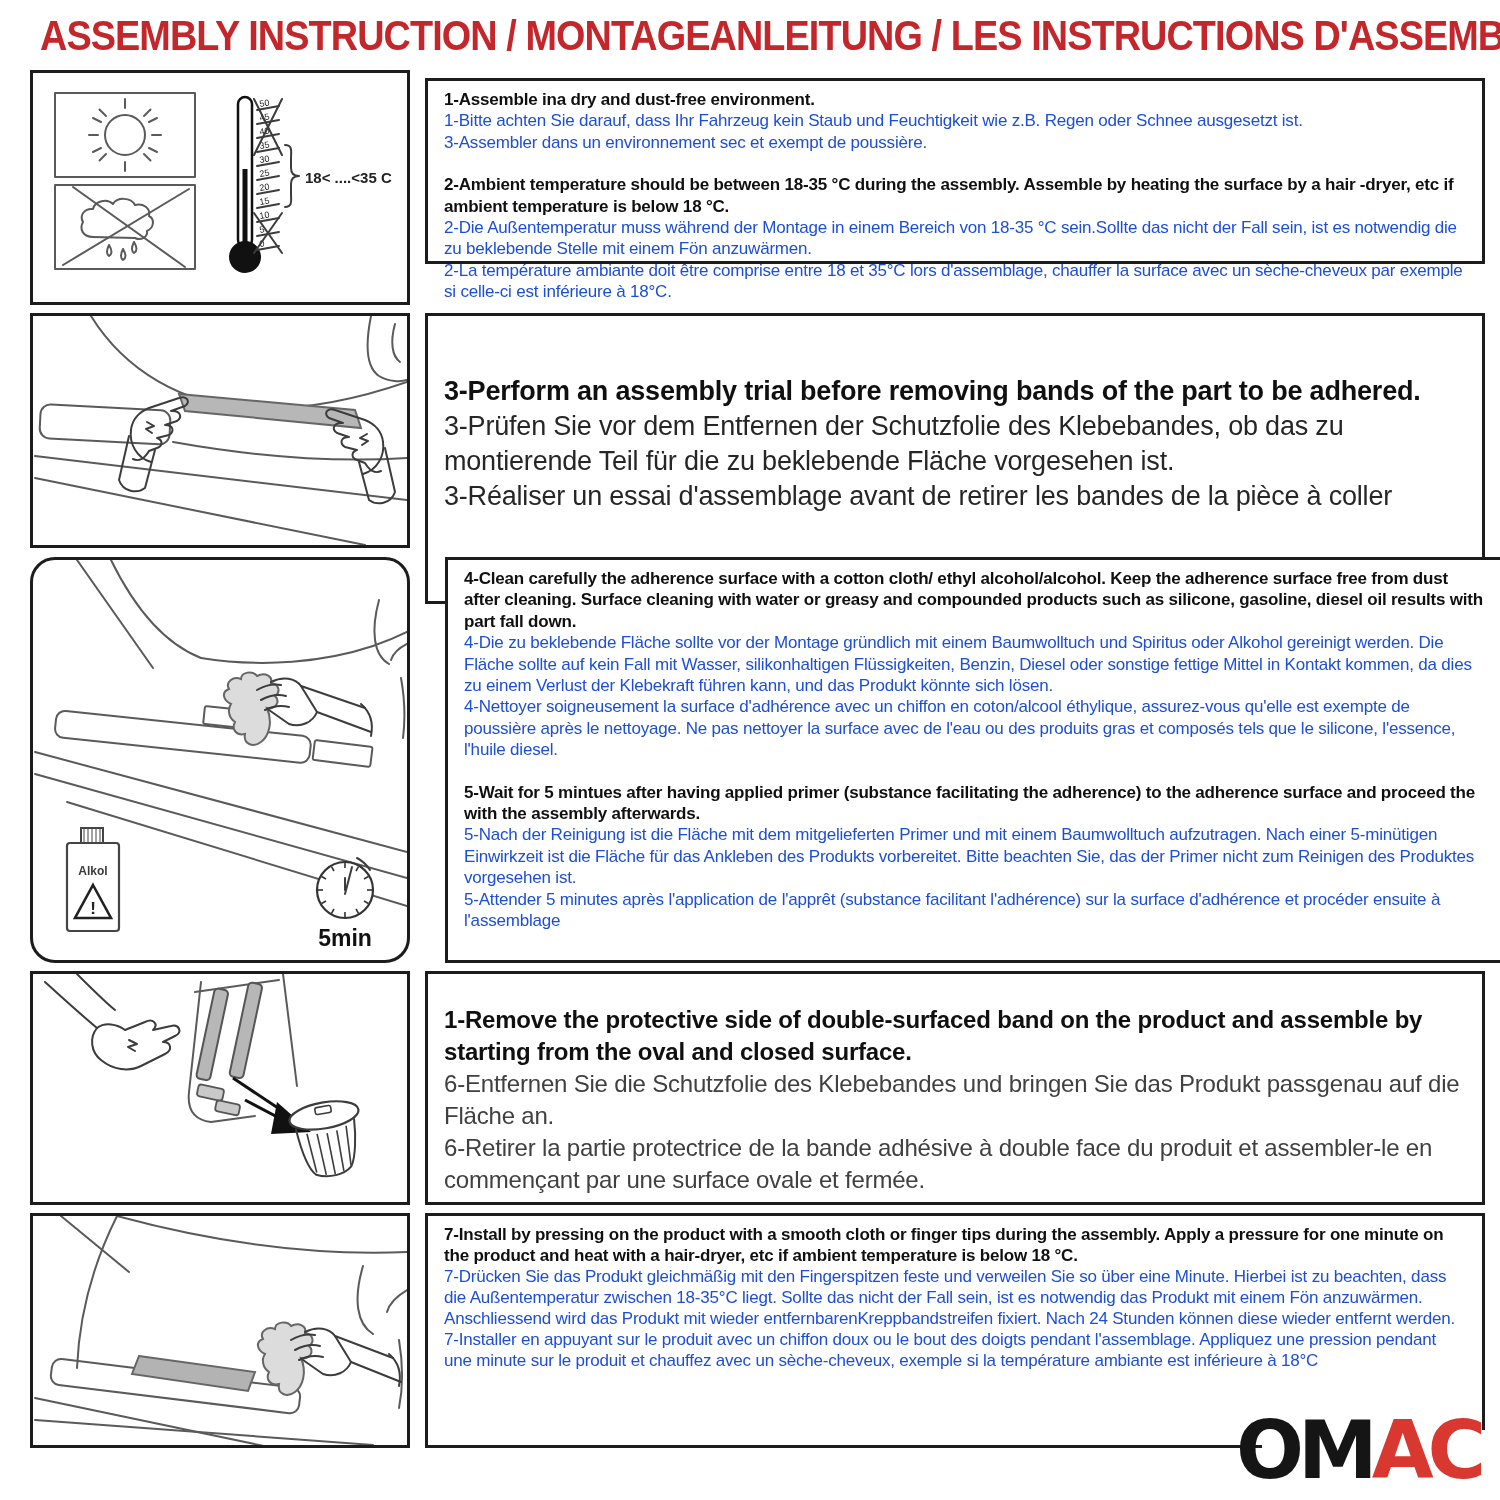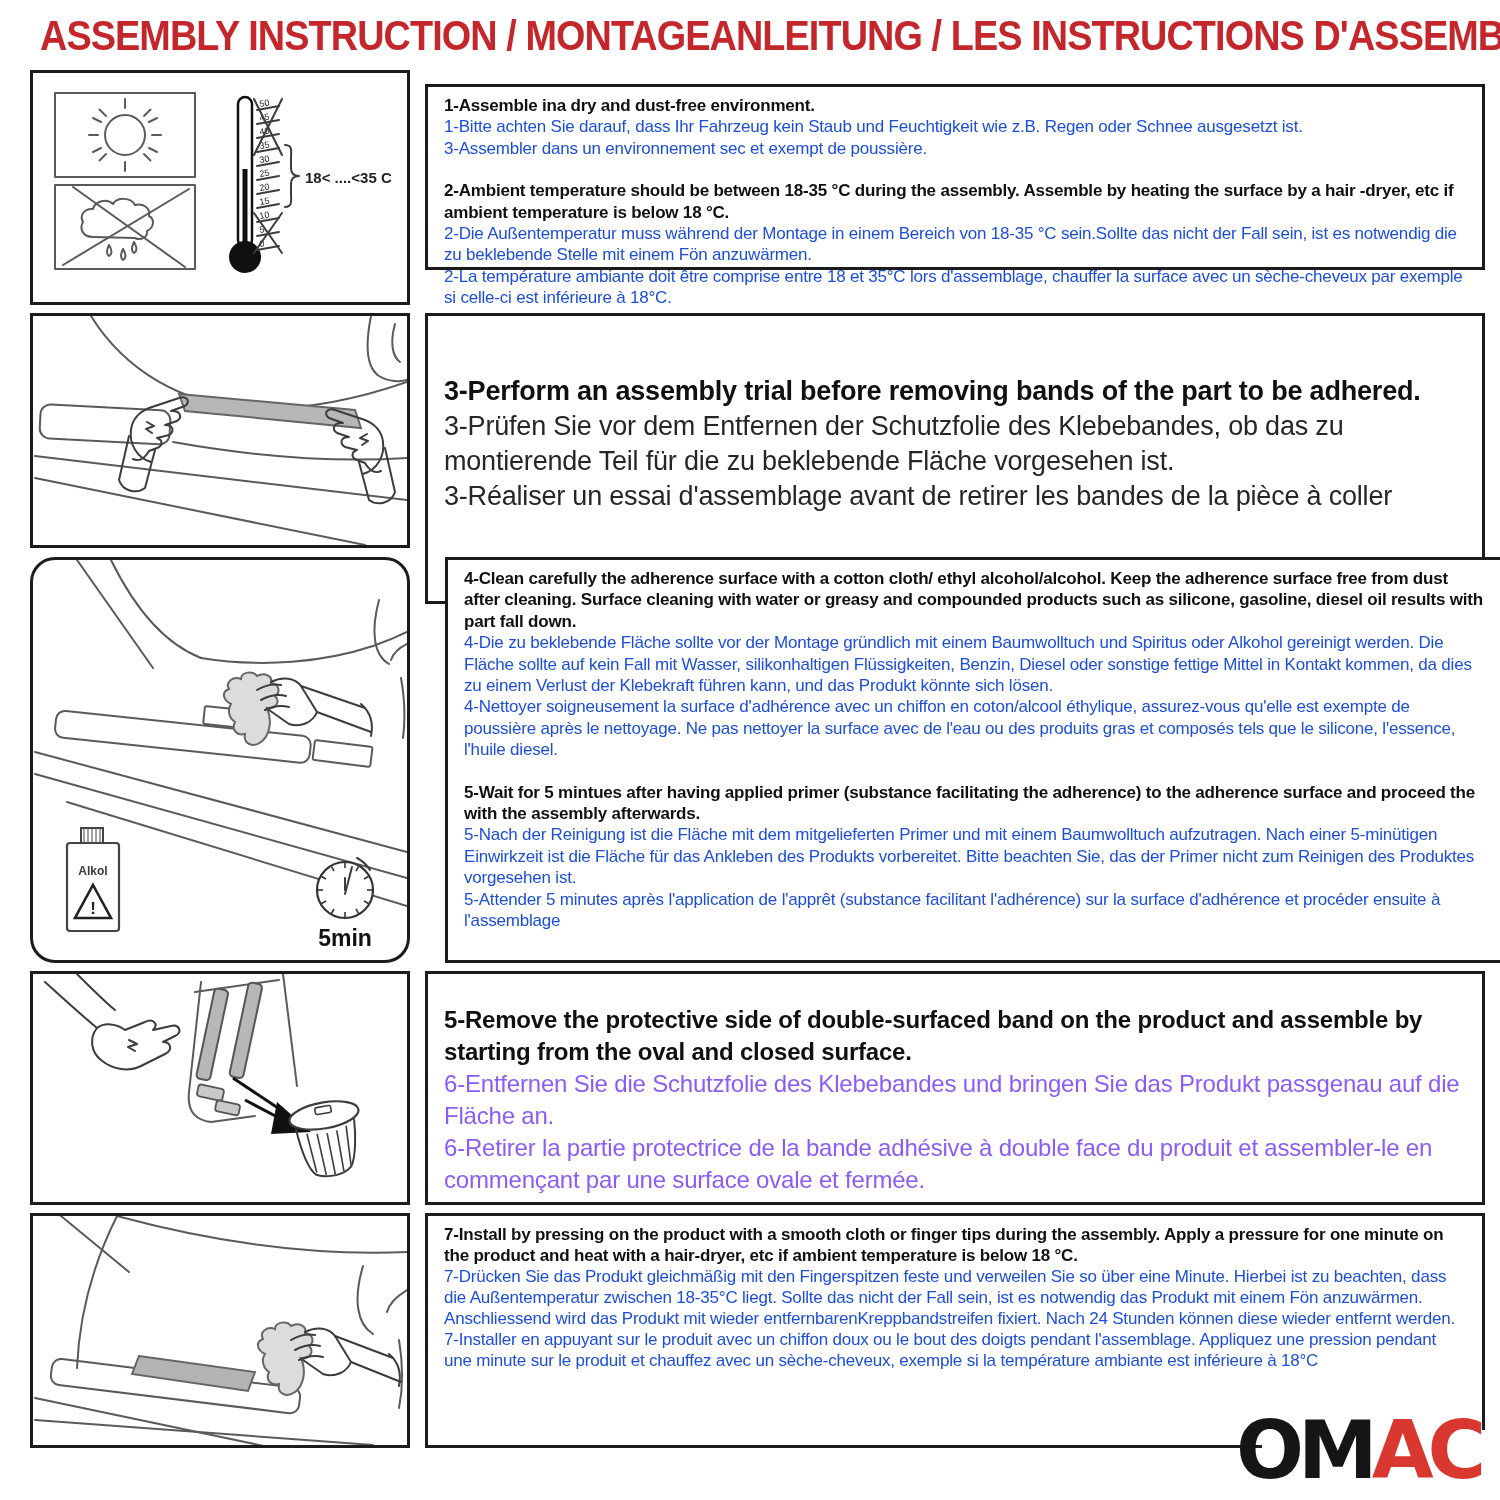--- a/index.html
+++ b/index.html
@@ -17,21 +17,21 @@
   .ib, .tb {
     position:absolute; background:#fff; border:3px solid #1c1c1c;
   }
   .ib { left:30px; width:380px; }
   .tb { left:425px; width:1060px; padding:8px 16px; }
   .tb p { color:#1d4ed8; letter-spacing:-0.2px; }
   .tb p.b { font-weight:bold; color:#101010; }
   .s1 p, .s3 p, .s5 p { font-size:17px; line-height:21.4px; }
   .s5 p { line-height:21px; }
   .s2 p { font-size:27px; line-height:35px; color:#262626; }
-  .s4 p { font-size:24px; line-height:32px; color:#8b5cf6; }
+  .s4 p { font-size:24px; line-height:32px; color:#404040; }
   .gap { margin-top:21px; }
   .tb.s2 { padding-top:58px; }
   .tb.s4 { padding-top:30px; }
   svg { display:block; }
   .ln { stroke:#5a5a5a; stroke-width:2; fill:none; stroke-linecap:round; stroke-linejoin:round; }
   .ink { stroke:#3c3c3c; stroke-width:2; fill:none; stroke-linecap:round; stroke-linejoin:round; }
   .logo-bg { position:absolute; left:1262px; top:1430px; width:238px; height:62px; background:#fff; }
   .logo {
     position:absolute; left:1236px; top:1404px; font-size:80px; font-weight:bold;
     font-family:"DejaVu Sans", sans-serif; letter-spacing:-6px; white-space:nowrap;
@@ -111,21 +111,21 @@
             <line x1="249" y1="26" x2="221" y2="82"></line>
           <line x1="221" y1="140" x2="249" y2="180"></line>
             <line x1="249" y1="140" x2="221" y2="180"></line>
         </g>
         <path class="ink" d="M252,72 C260,72 258,79 258,85 L258,95 C258,101 262,103 266,103 C262,103 258,105 258,111 L258,121 C258,127 260,134 252,134"></path>
         <text x="272" y="110" font-family="Liberation Sans, sans-serif" font-size="15" font-weight="bold" fill="#222">18&lt; ....&lt;35 C</text>
       </g>
     </svg>
   </div>
 
-  <div class="tb s1" style="top:84px; height:186px;">
+  <div class="tb s1" style="top:78px; height:186px;">
     <p class="b">1-Assemble ina dry and dust-free environment.</p>
     <p>1-Bitte achten Sie darauf, dass Ihr Fahrzeug kein Staub und Feuchtigkeit wie z.B. Regen oder Schnee ausgesetzt ist.</p>
     <p>3-Assembler dans un environnement sec et exempt de poussière.</p>
     <p class="b gap">2-Ambient temperature should be between 18-35 °C  during the assembly. Assemble by heating the surface by a hair -dryer, etc if ambient temperature is below 18 °C.</p>
     <p>2-Die Außentemperatur muss während der Montage in einem Bereich von 18-35 °C  sein.Sollte das nicht der Fall sein, ist es notwendig die zu beklebende Stelle mit einem Fön anzuwärmen.</p>
     <p>2-La température ambiante doit être comprise entre 18 et 35°C lors d'assemblage, chauffer la surface avec un sèche-cheveux par exemple si celle-ci est inférieure à 18°C.</p>
   </div>
 
   <div class="ib" style="top:313px; height:235px;">
     <svg width="374" height="229" viewBox="0 0 374 229">
@@ -255,21 +255,21 @@
           <line x1="286" y1="158" x2="288" y2="200"></line>
           <line x1="296" y1="159" x2="297" y2="201"></line>
           <line x1="306" y1="158" x2="306" y2="199"></line>
           <line x1="316" y1="155" x2="314" y2="195"></line>
         </g>
       </g>
     </svg>
   </div>
 
   <div class="tb s4" style="top:971px; height:234px;">
-    <p class="b">5-Remove the protective side of double-surfaced band on the product and assemble by starting from the oval and closed surface.</p>
+    <p class="b">1-Remove the protective side of double-surfaced band on the product and assemble by starting from the oval and closed surface.</p>
     <p>6-Entfernen Sie die Schutzfolie des Klebebandes und bringen Sie das Produkt passgenau auf die Fläche an.</p>
     <p>6-Retirer la partie protectrice de la bande adhésive à double face du produit et assembler-le en commençant par une surface ovale et fermée.</p>
   </div>
 
   <div class="ib" style="top:1213px; height:235px;">
     <svg width="374" height="229" viewBox="0 0 374 229">
       <path class="ln" d="M84,0 C58,52 46,104 44,152"></path>
       <path class="ln" d="M28,0 L96,56"></path>
       <path class="ln" d="M84,0 C180,26 280,40 374,36"></path>
       <path class="ln" d="M330,50 C320,84 324,108 340,118"></path>

